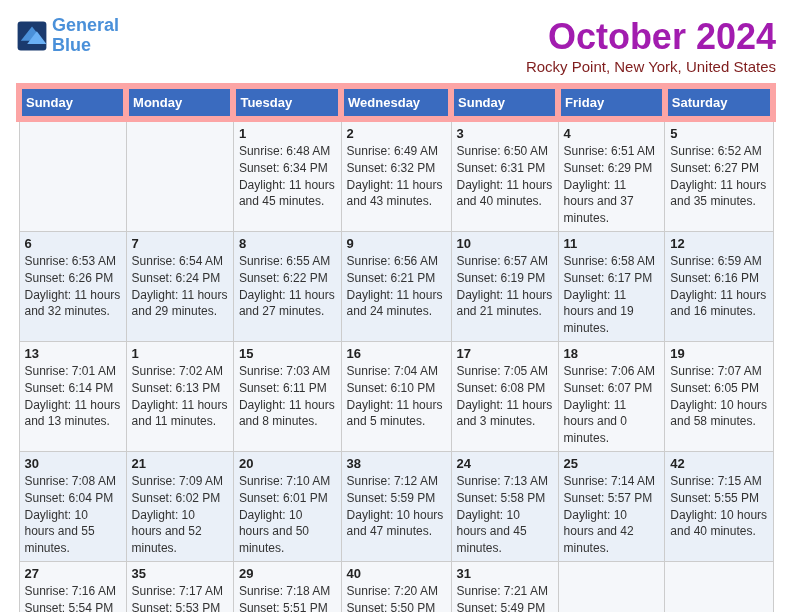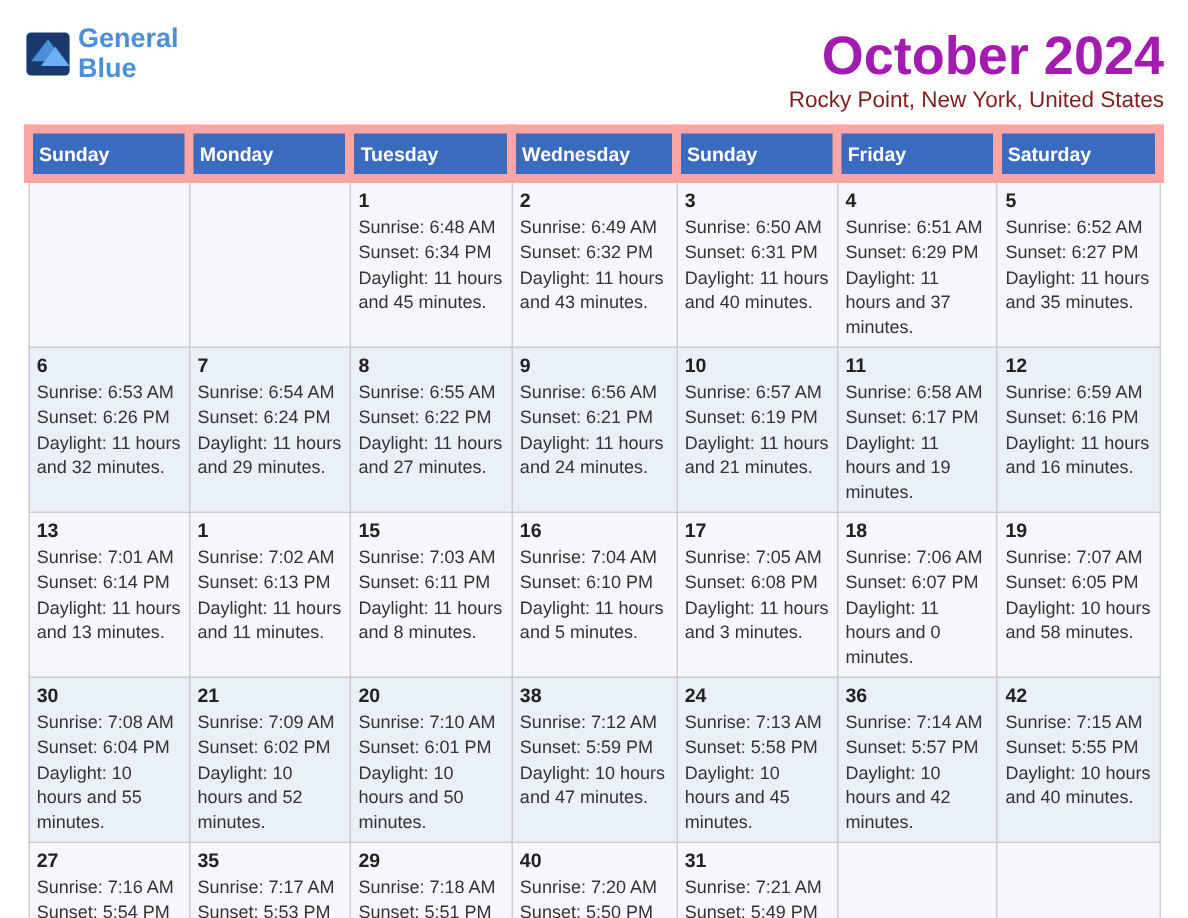--- a/index.html
+++ b/index.html
@@ -224,21 +224,21 @@
         </td>
         <td>
           <span class="day-number">38</span>
           <div class="cell-text">Sunrise: 7:12 AM<br>Sunset: 5:59 PM<br>Daylight: 10 hours and 47 minutes.</div>
         </td>
         <td>
           <span class="day-number">24</span>
           <div class="cell-text">Sunrise: 7:13 AM<br>Sunset: 5:58 PM<br>Daylight: 10 hours and 45 minutes.</div>
         </td>
         <td>
-          <span class="day-number">36</span>
+          <span class="day-number">25</span>
           <div class="cell-text">Sunrise: 7:14 AM<br>Sunset: 5:57 PM<br>Daylight: 10 hours and 42 minutes.</div>
         </td>
         <td>
           <span class="day-number">42</span>
           <div class="cell-text">Sunrise: 7:15 AM<br>Sunset: 5:55 PM<br>Daylight: 10 hours and 40 minutes.</div>
         </td>
       </tr>
       <tr>
         <td>
           <span class="day-number">27</span>

